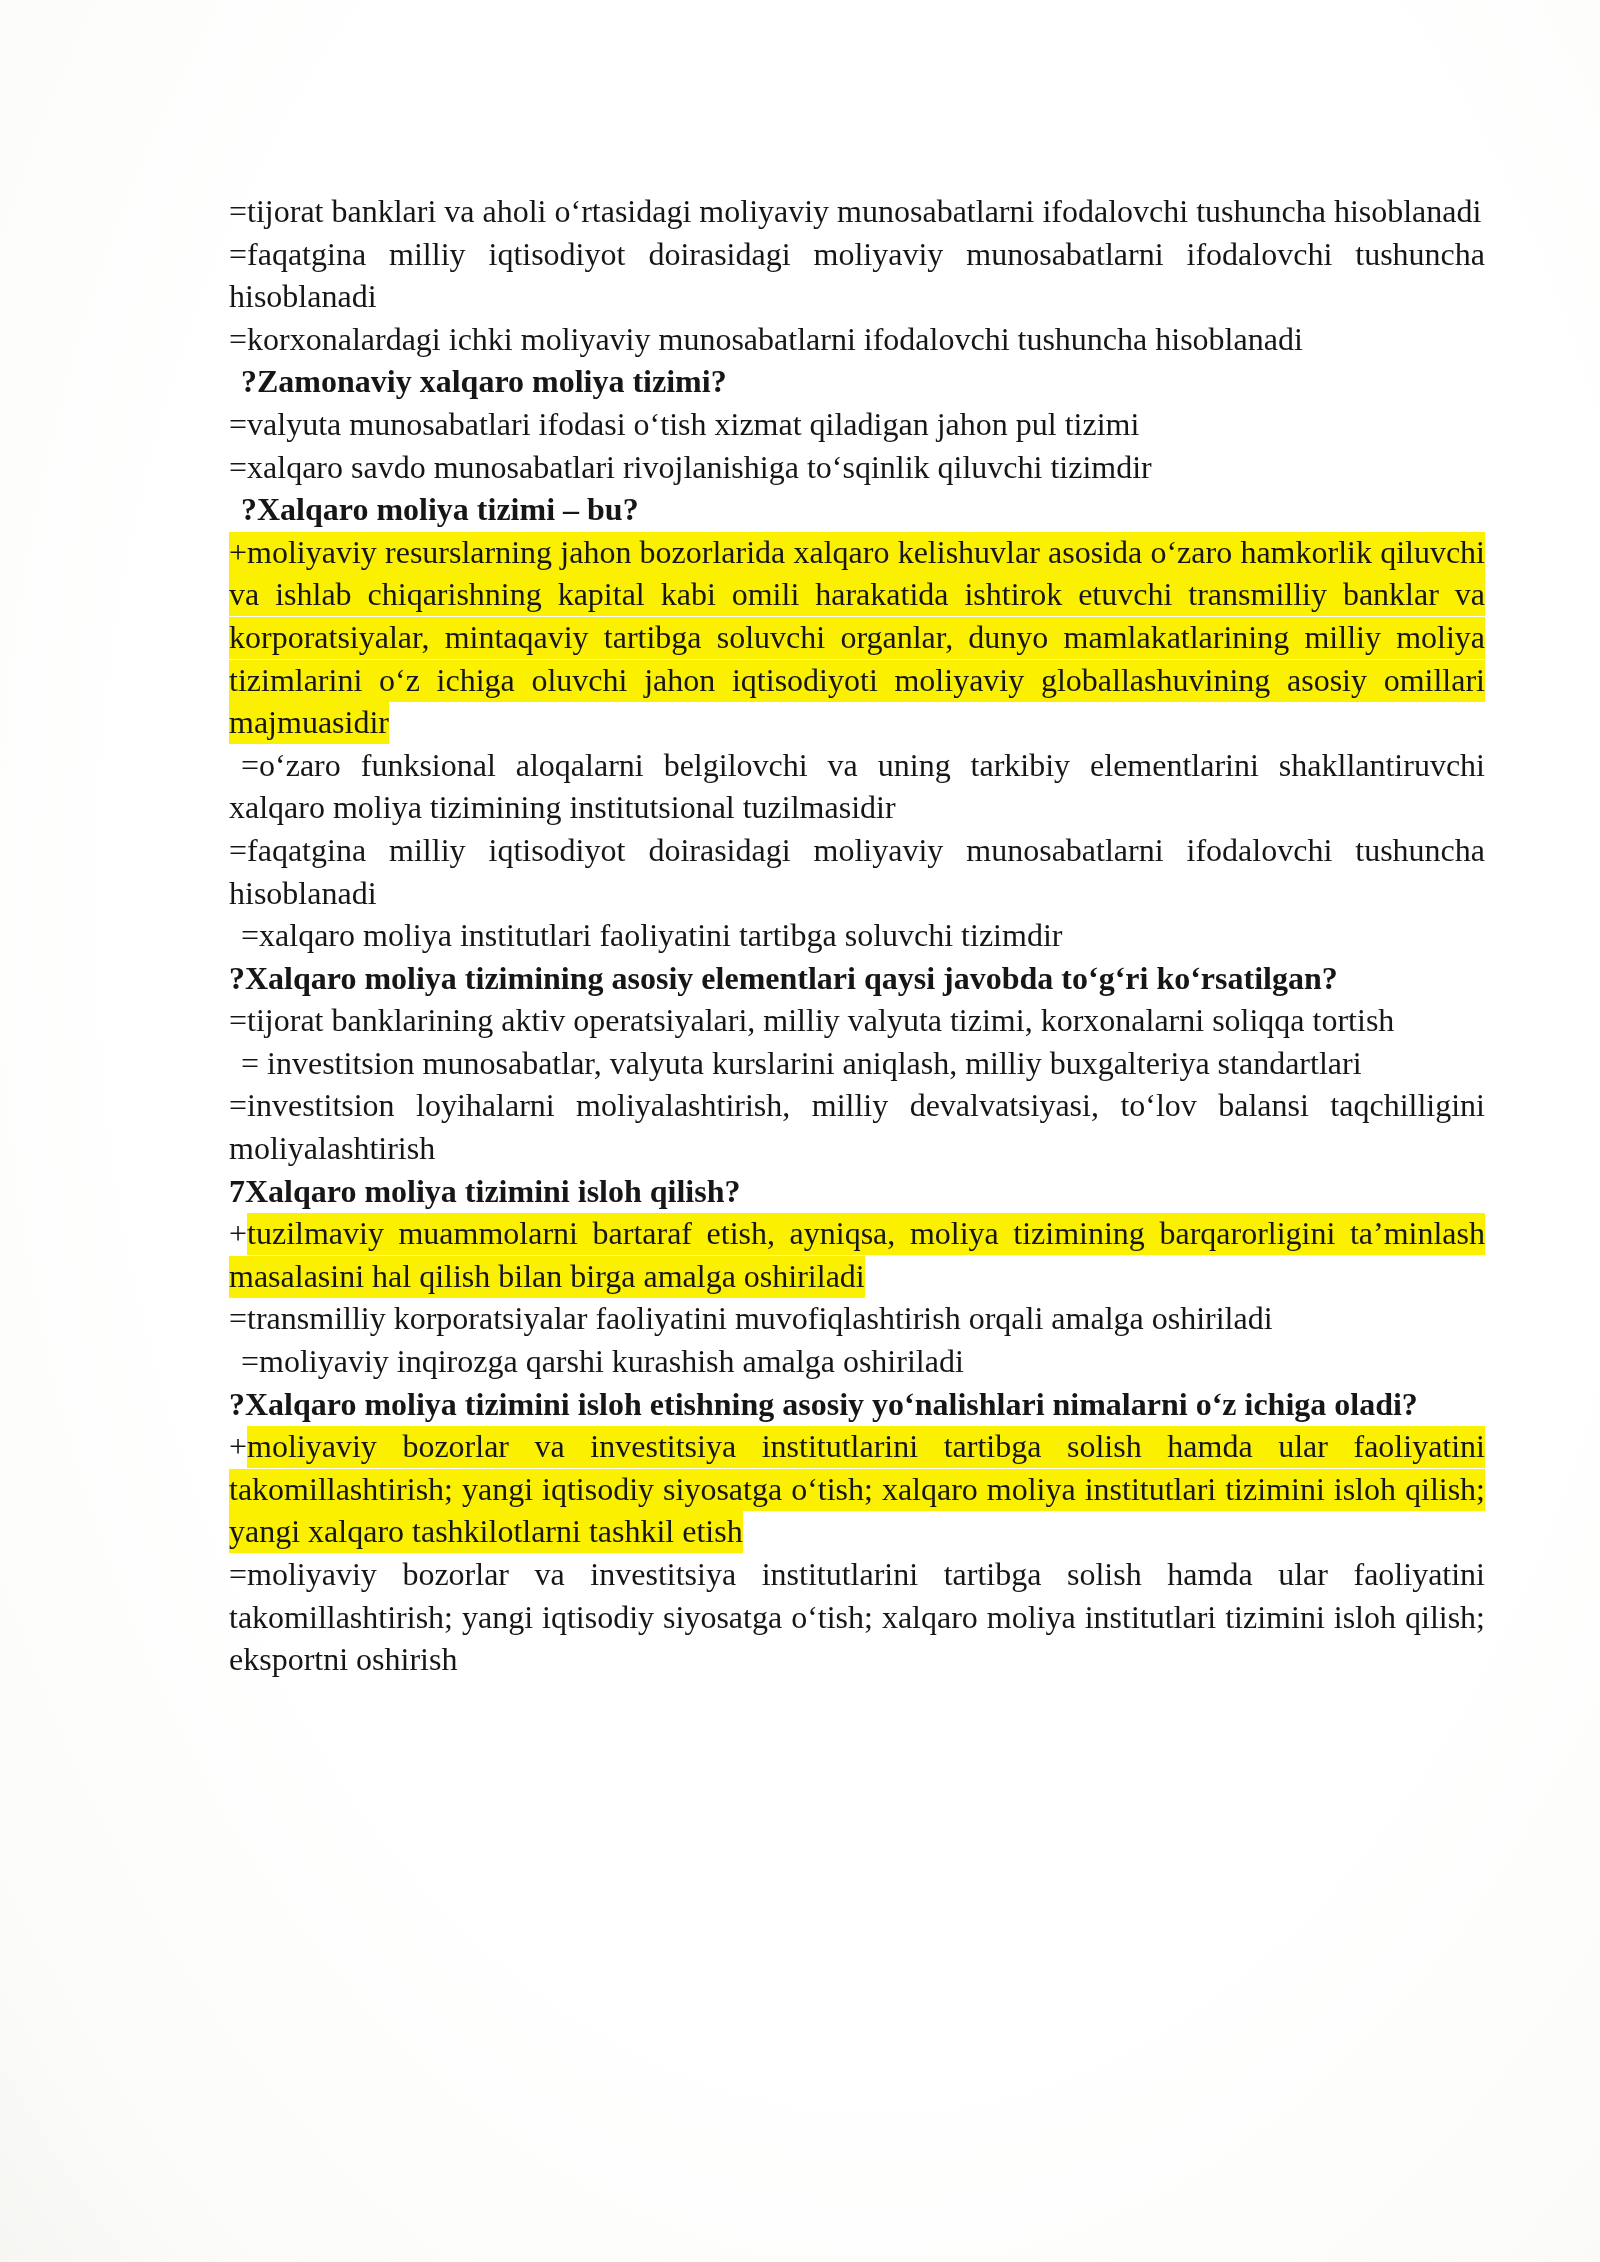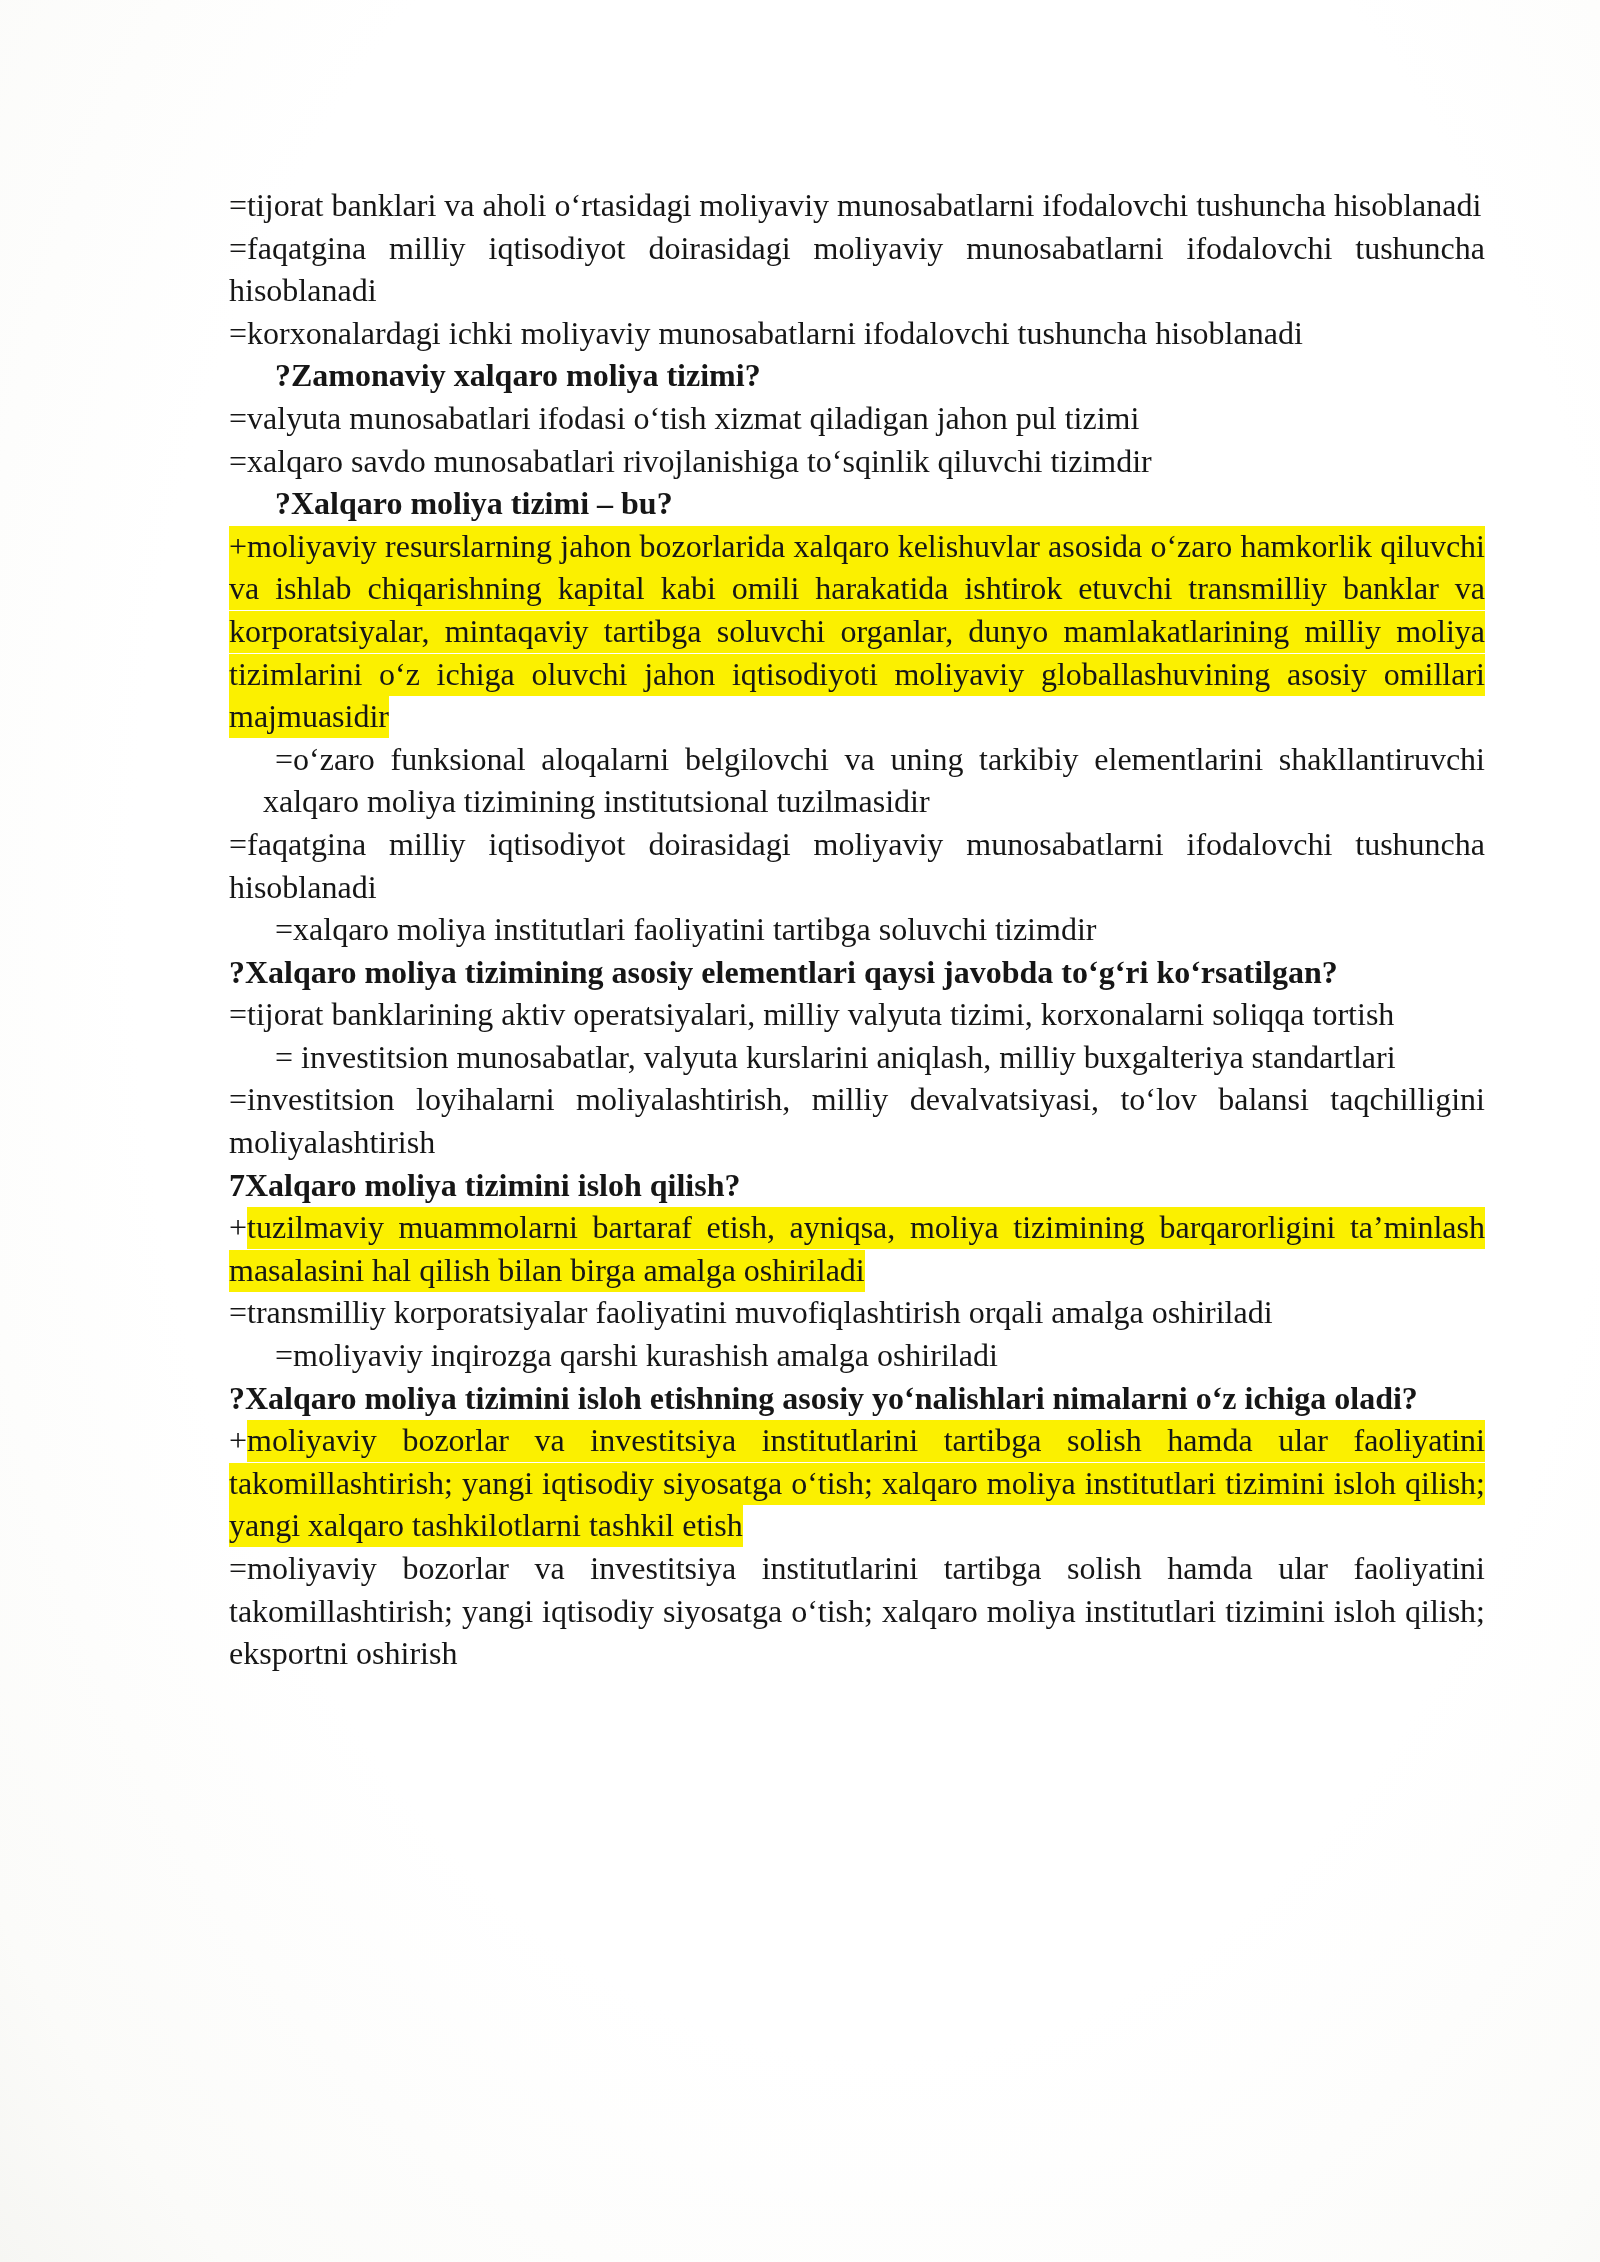--- a/index.html
+++ b/index.html
@@ -15,34 +15,33 @@
     font-family: "Liberation Serif", "DejaVu Serif", serif;
   }
   .page {
     position: absolute;
     inset: 0;
     background: radial-gradient(ellipse at 55% 40%, #ffffff 60%, #fbfbf9 88%, #f6f6f3 100%);
   }
   .text-block {
     position: absolute;
     left: 229px;
-    top: 184px;
+    top: 190px;
     width: 1256px;
     color: #161616;
     font-size: 32px;
     line-height: 42.6px;
     text-align: justify;
   }
   .text-block p {
     margin: 0;
     padding: 0;
   }
   .text-block p.indent {
     text-indent: 12px;
-    margin-left: 34px;
   }
   .text-block p.question {
     font-weight: 700;
   }
   mark {
     background: var(--hl, #fbf000);
     color: inherit;
     padding: 2px 0 4px;
     -webkit-box-decoration-break: clone;
     box-decoration-break: clone;

